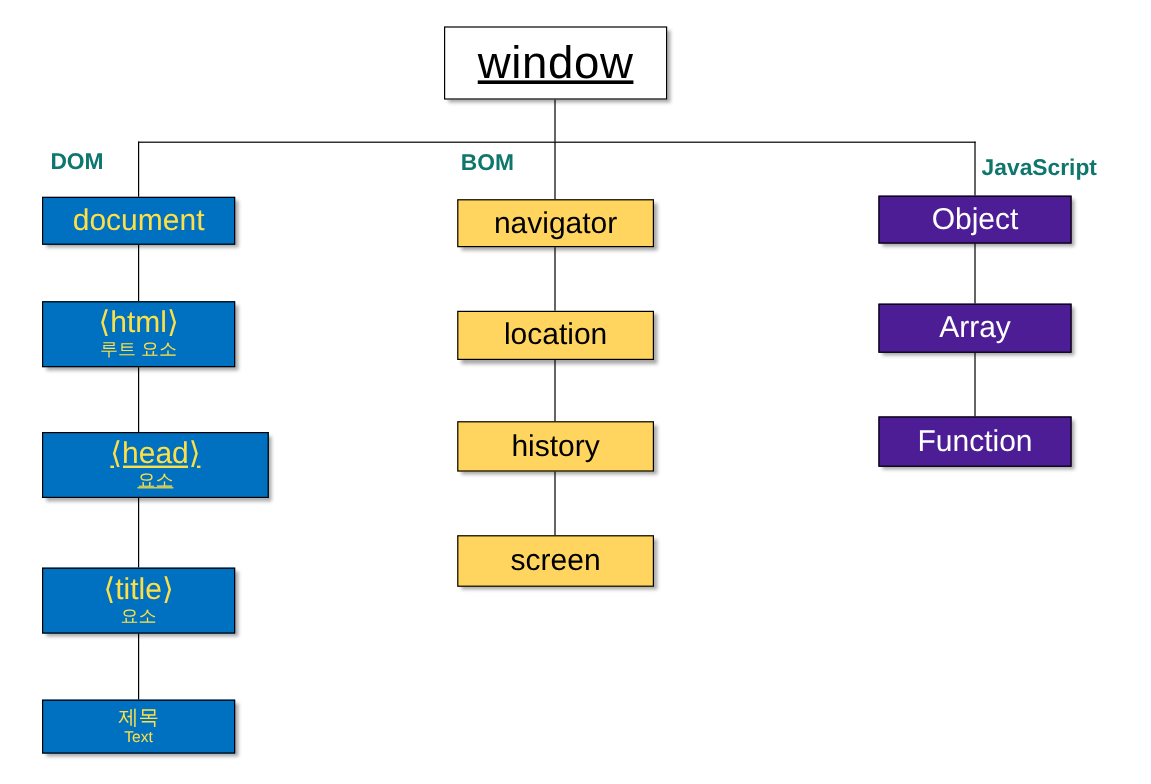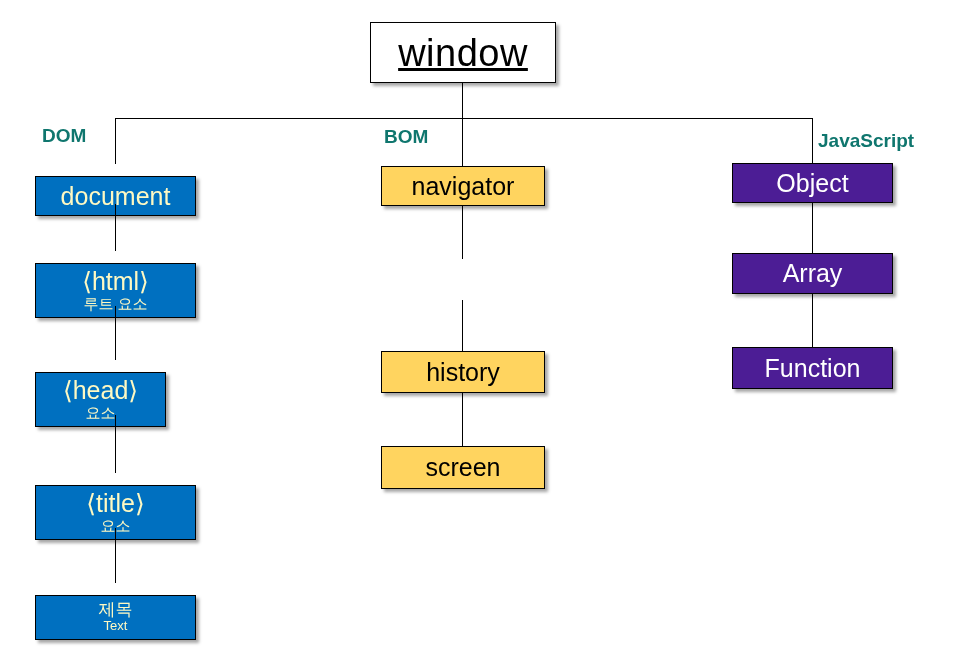--- a/index.html
+++ b/index.html
@@ -70,22 +70,21 @@
     line-height: 1.08;
     white-space: nowrap;
   }
   .node .sub {
     font-size: 15px;
     line-height: 1.15;
     white-space: nowrap;
   }
   .node.dom {
     background: #0070C0;
-    color: #fef9c3;
-    margin-top: 12px;
+    color: #fde047;
   }
   .node.bom {
     background: #FFD45F;
     color: #000000;
   }
   .node.js {
     background: #4c1d95;
     color: #ffffff;
   }
   .node.small .main { font-size: 17px; }
@@ -116,21 +115,21 @@
 
   <div class="line vline" style="left:115px; top:204px; height:47px;"></div>
 
   <div class="node dom" style="left:35px; top:251px; width:161px; height:55px;">
     <span class="main">⟨html⟩</span>
     <span class="sub">루트 요소</span>
   </div>
 
   <div class="line vline" style="left:115px; top:306px; height:54px;"></div>
 
-  <div class="node dom" style="left:35px; top:360px; width:131px; height:55px;">
+  <div class="node dom" style="left:35px; top:360px; width:189px; height:55px;text-decoration:underline;">
     <span class="main">⟨head⟩</span>
     <span class="sub">요소</span>
   </div>
 
   <div class="line vline" style="left:115px; top:415px; height:58px;"></div>
 
   <div class="node dom" style="left:35px; top:473px; width:161px; height:55px;">
     <span class="main">⟨title⟩</span>
     <span class="sub">요소</span>
   </div>
@@ -143,20 +142,23 @@
   </div>
 
   <div class="group-title" style="left:384px; top:127px;">BOM</div>
 
   <div class="node bom" style="left:381px; top:166px; width:164px; height:40px;">
     <span class="main">navigator</span>
   </div>
 
   <div class="line vline" style="left:462px; top:206px; height:53px;"></div>
 
+  <div class="node bom" style="left:381px; top:259px; width:164px; height:41px;">
+    <span class="main">location</span>
+  </div>
 
   <div class="line vline" style="left:462px; top:300px; height:51px;"></div>
 
   <div class="node bom" style="left:381px; top:351px; width:164px; height:42px;">
     <span class="main">history</span>
   </div>
 
   <div class="line vline" style="left:462px; top:393px; height:53px;"></div>
 
   <div class="node bom" style="left:381px; top:446px; width:164px; height:43px;">

